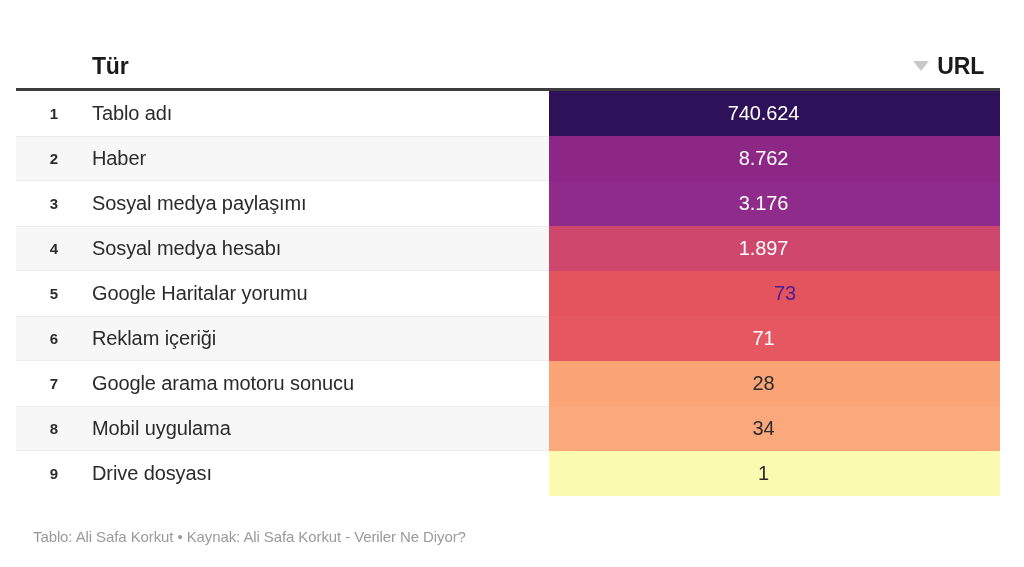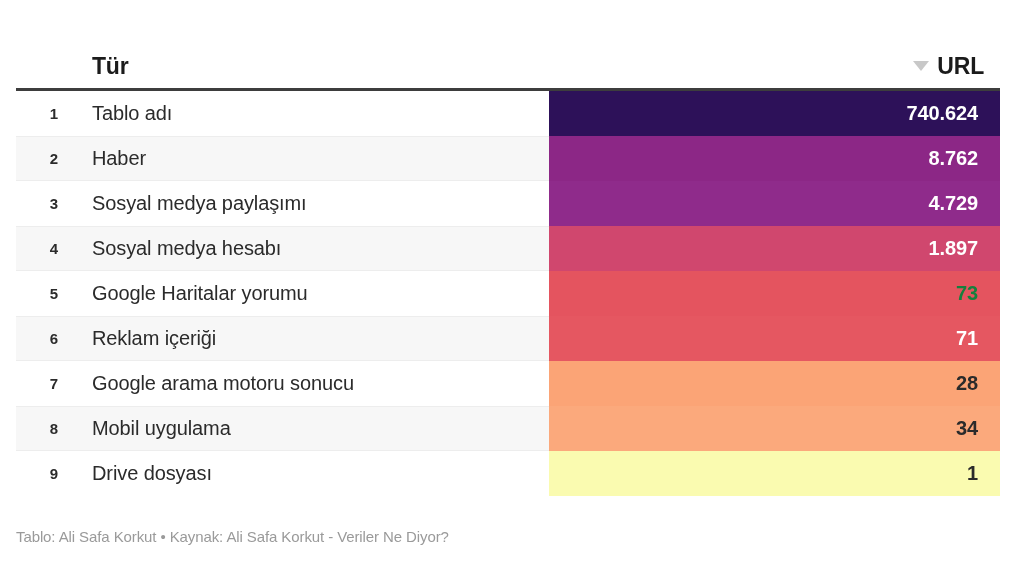--- a/index.html
+++ b/index.html
@@ -130,32 +130,31 @@
     z-index: 1;
     flex: 1 1 auto;
     font-size: 20px;
     color: #2b2b2b;
     letter-spacing: -0.1px;
   }
   .cell-value {
     position: relative;
     z-index: 1;
     flex: 0 0 451px;
-    text-align: right;
+    text-align: center;
     padding-right: 22px;
     box-sizing: border-box;
     font-size: 20px;
     letter-spacing: -0.1px;
-    font-weight: bold;
   }
 
   
   .footer {
     position: absolute;
-    left: 16px;
+    left: 33px;
     top: 528px;
     font-size: 15px;
     color: #9a9a9a;
     letter-spacing: -0.1px;
   }
 </style>
 </head>
 <body>
 
 <div class="page">
@@ -184,35 +183,35 @@
         <div class="row-bar" style="background: rgb(140, 39, 134);"></div>
         <div class="cell-rank">2</div>
         <div class="cell-type">Haber</div>
         <div class="cell-value" style="color: rgb(255, 255, 255);">8.762</div>
       </div>
       <div class="row">
         <div class="row-left-bg"></div>
         <div class="row-bar" style="background: rgb(143, 43, 139);"></div>
         <div class="cell-rank">3</div>
         <div class="cell-type">Sosyal medya paylaşımı</div>
-        <div class="cell-value" style="color: rgb(255, 255, 255);">4.729</div>
+        <div class="cell-value" style="color: rgb(255, 255, 255);">3.176</div>
       </div>
       <div class="row alt">
         <div class="row-left-bg"></div>
         <div class="row-bar" style="background: rgb(208, 71, 110);"></div>
         <div class="cell-rank">4</div>
         <div class="cell-type">Sosyal medya hesabı</div>
         <div class="cell-value" style="color: rgb(255, 255, 255);">1.897</div>
       </div>
       <div class="row">
         <div class="row-left-bg"></div>
         <div class="row-bar" style="background: rgb(228, 84, 95);"></div>
         <div class="cell-rank">5</div>
         <div class="cell-type">Google Haritalar yorumu</div>
-        <div class="cell-value" style="color: #15803d; padding-left: 43px;">73</div>
+        <div class="cell-value" style="color: #4c1d95; padding-left: 43px;">73</div>
       </div>
       <div class="row alt">
         <div class="row-left-bg"></div>
         <div class="row-bar" style="background: rgb(229, 87, 97);"></div>
         <div class="cell-rank">6</div>
         <div class="cell-type">Reklam içeriği</div>
         <div class="cell-value" style="color: rgb(255, 255, 255);">71</div>
       </div>
       <div class="row">
         <div class="row-left-bg"></div>

